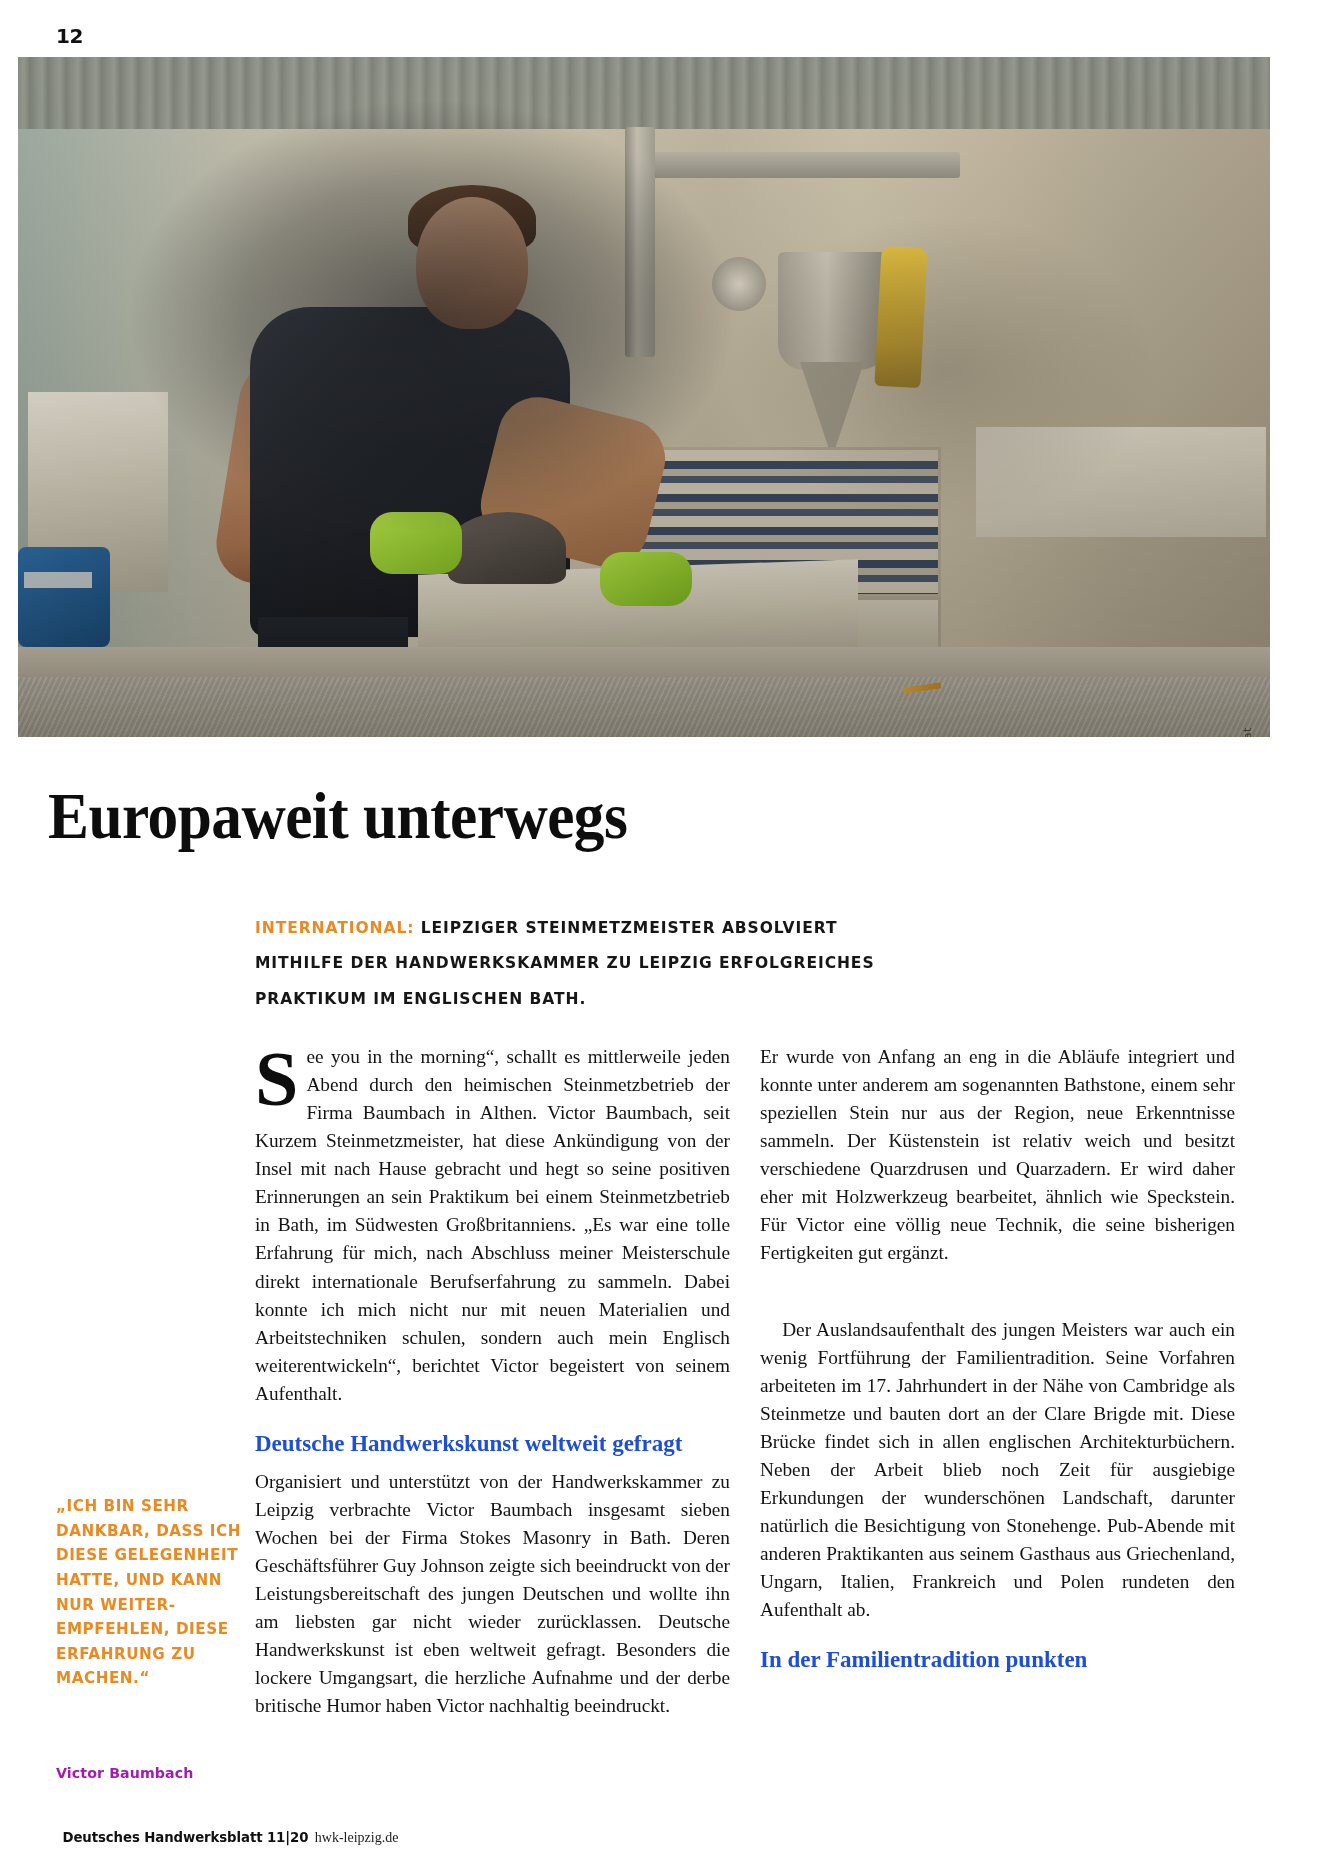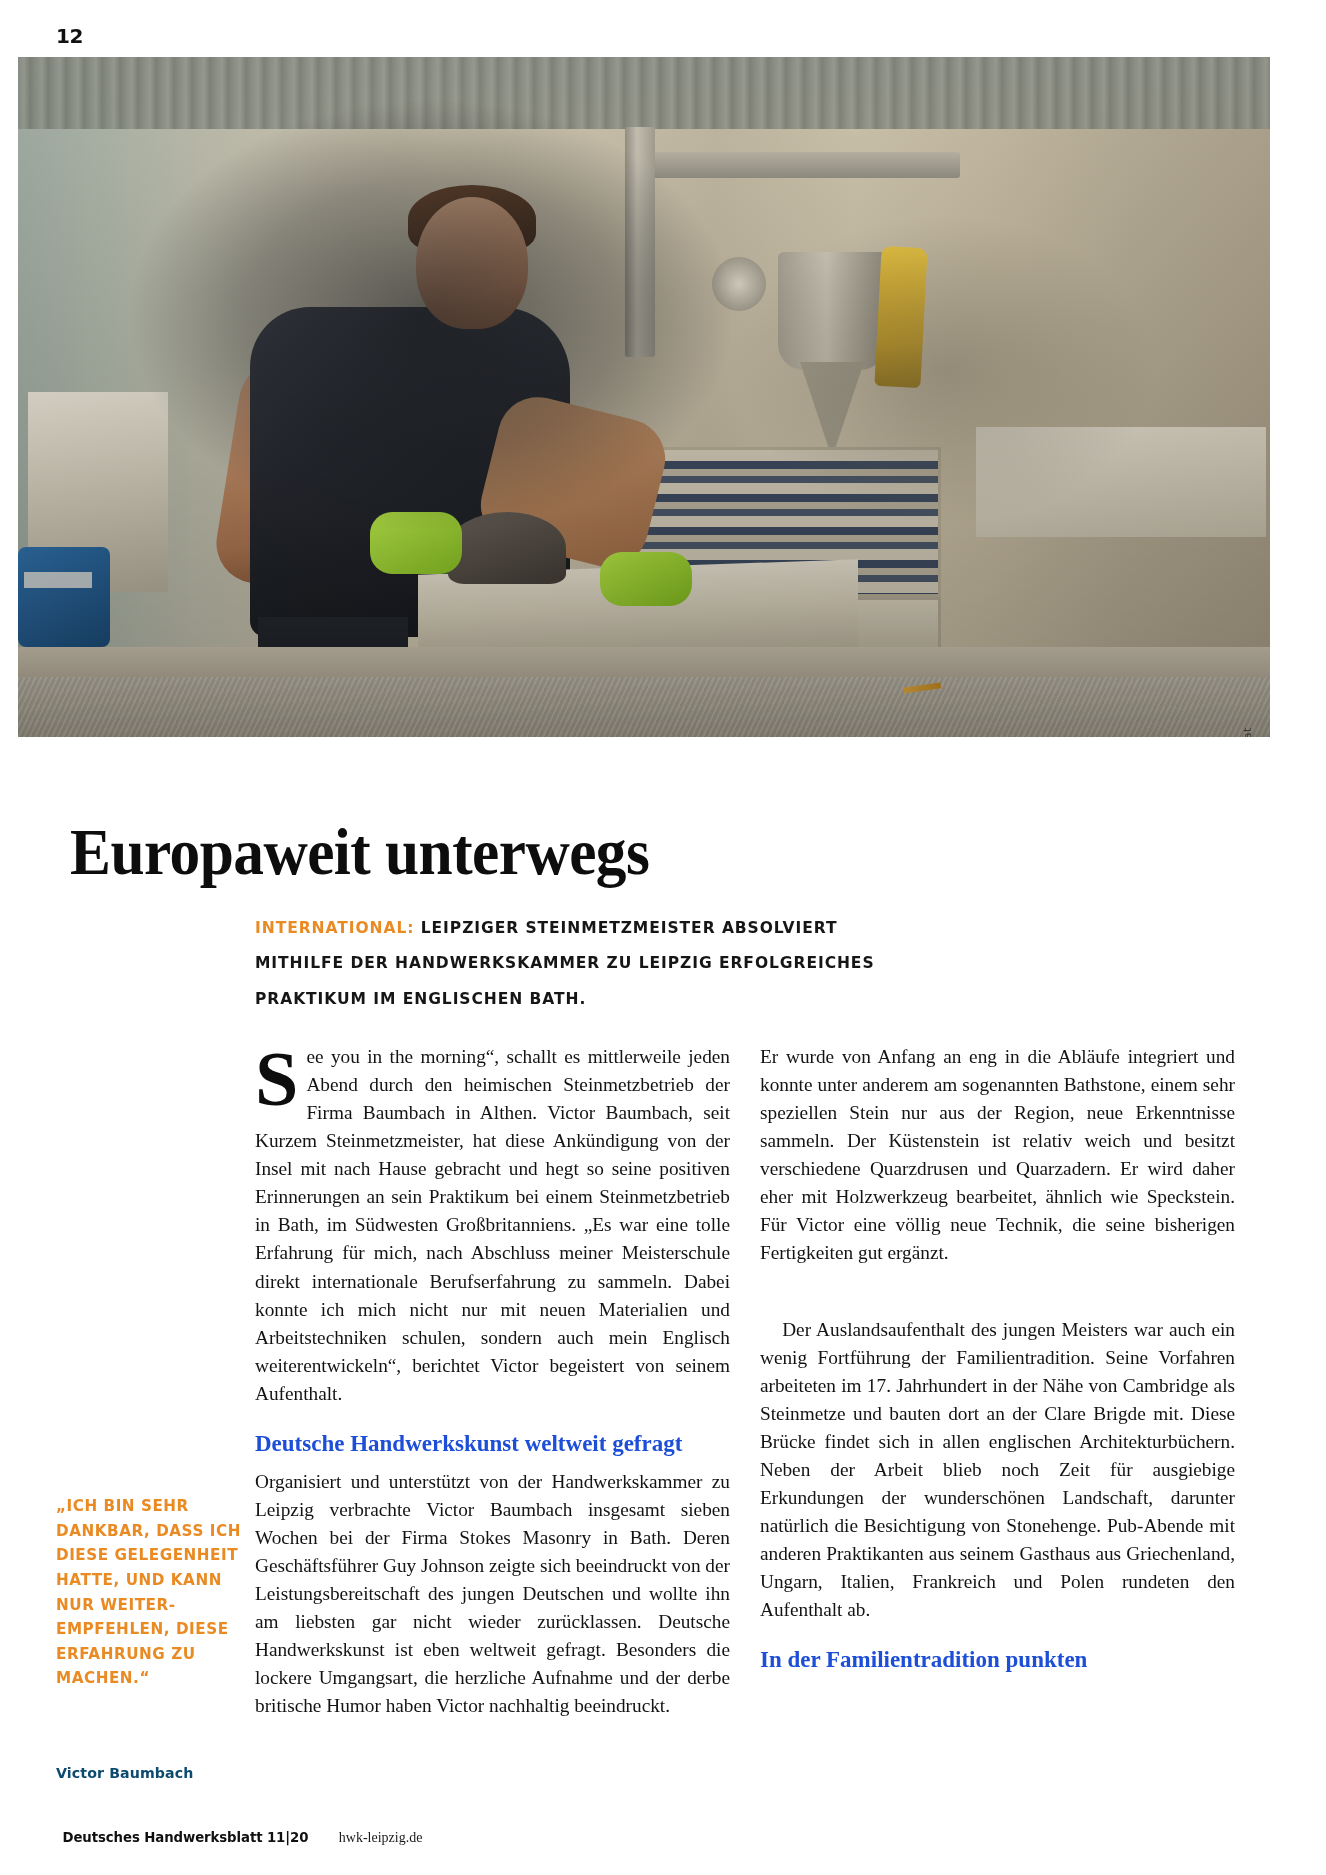--- a/index.html
+++ b/index.html
@@ -230,27 +230,27 @@
     font-family: "DejaVu Sans", sans-serif;
     font-size: 11px;
     letter-spacing: 0.6px;
     color: #3a3a38;
     white-space: nowrap;
   }
 
   
   .headline-box {
     position: absolute;
-    left: 34px;
+    left: 12px;
     top: 783px;
     width: 836px;
     height: 102px;
     background: #ffffff;
     display: flex;
-    align-items: flex-end;
+    align-items: flex-start;
   }
   .headline {
     font-family: "Liberation Serif", serif;
     font-weight: bold;
     font-size: 66px;
     line-height: 1;
     letter-spacing: -0.6px;
     color: #0d0d0d;
     margin-left: 36px;
     transform: scaleX(0.93);
@@ -329,31 +329,30 @@
     color: #e98a23;
   }
   .pullquote-attr {
     position: absolute;
     left: 56px;
     top: 1765px;
     font-family: "DejaVu Sans", sans-serif;
     font-weight: bold;
     font-size: 14.2px;
     letter-spacing: 0.1px;
-    color: #0c4a6e;
+    color: #a21caf;
   }
 
   
   .footer {
     position: absolute;
     left: 56px;
     top: 1829px;
     display: flex;
     align-items: baseline;
-    gap: 24px;
   }
   .footer-left {
     font-family: "DejaVu Sans", sans-serif;
     font-weight: bold;
     font-size: 14px;
     letter-spacing: -0.1px;
     color: #101010;
     transform: scaleX(0.95);
     transform-origin: left baseline;
   }

